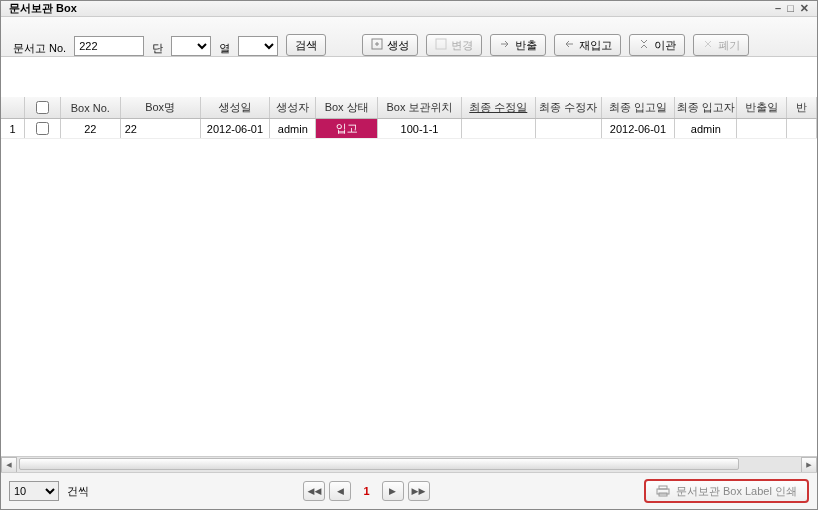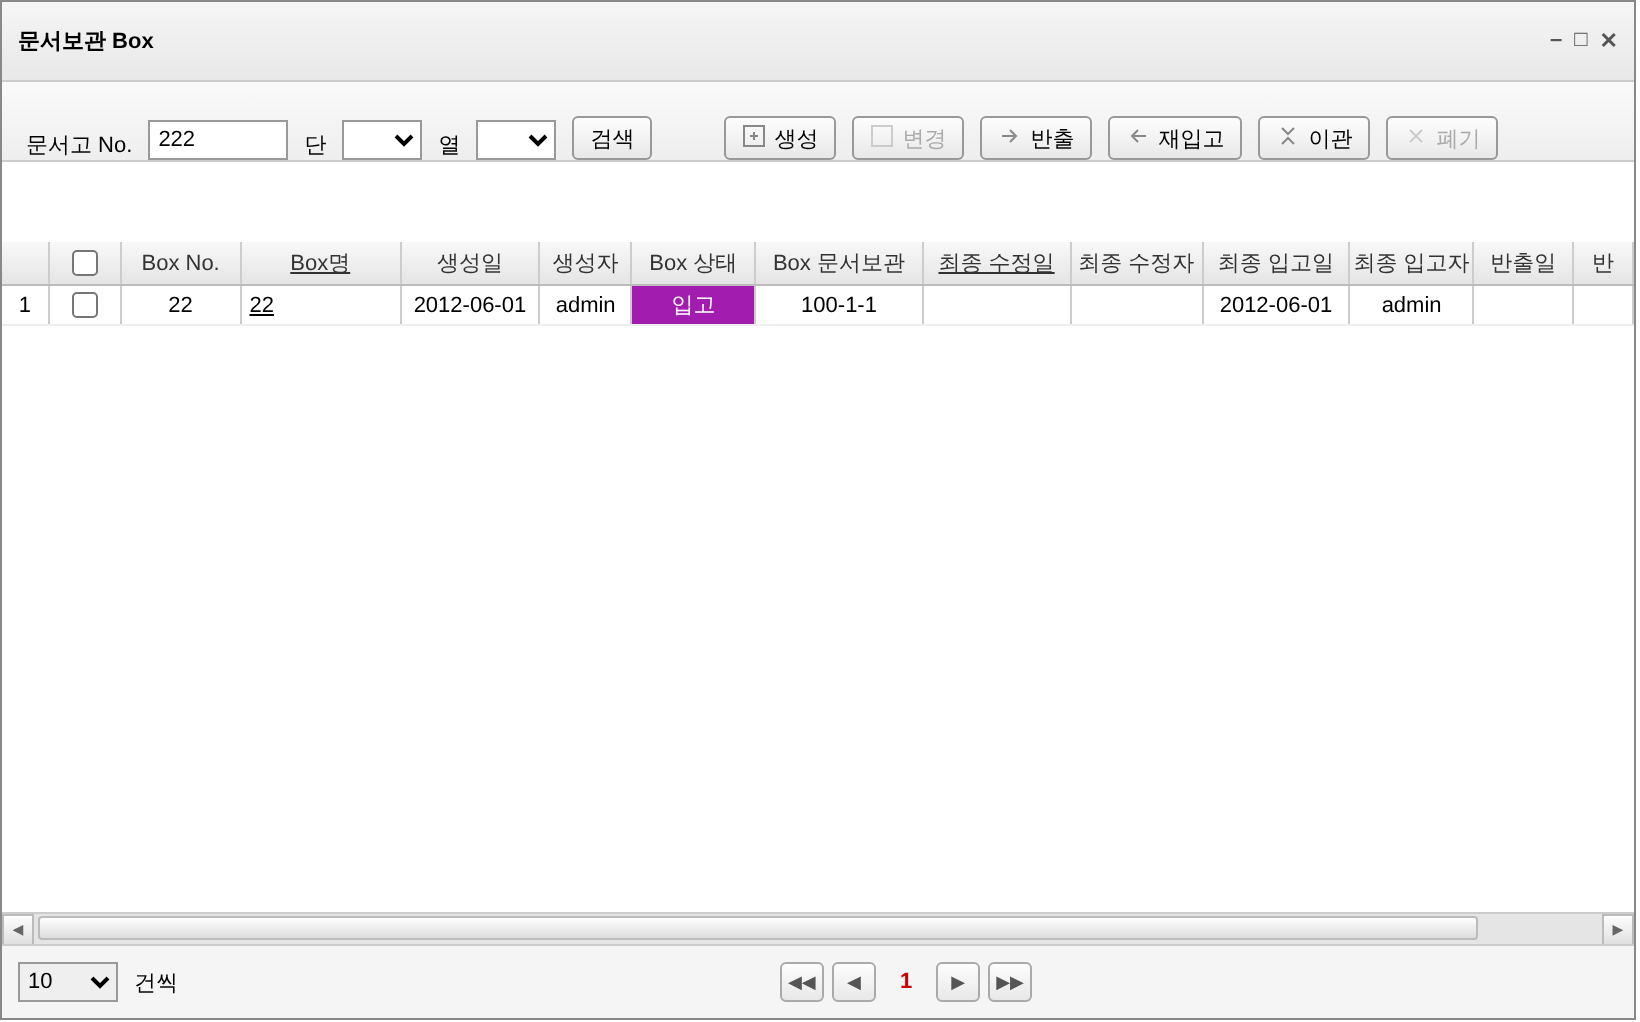--- a/index.html
+++ b/index.html
@@ -1,20 +1,20 @@
 <!DOCTYPE html>
 <html><head>
   <meta charset="utf-8">
   <style>
     * { box-sizing: border-box; margin: 0; padding: 0; }
     body { font-family: "Malgun Gothic", Arial, sans-serif; font-size: 11px; background: #fff; width: 820px; height: 511px; overflow: hidden; }
     
     .window { width: 818px; height: 510px; border: 1px solid #888; background: #fff; display: flex; flex-direction: column; }
     
-    .title-bar { height: 40px; background: linear-gradient(#f5f5f5, #e8e8e8); border-bottom: 1px solid #ccc; display: flex; align-items: center; padding: 6px 8px; font-weight: bold; font-size: 11px; }
+    .title-bar { height: 16px; background: linear-gradient(#f5f5f5, #e8e8e8); border-bottom: 1px solid #ccc; display: flex; align-items: center; padding: 6px 8px; font-weight: bold; font-size: 11px; }
     .title-bar .title-text { flex: 1; }
     .title-bar .win-controls { display: flex; gap: 6px; }
     .win-controls span { cursor: pointer; font-family: Arial; color: #555; font-size: 11px; }
     
     .toolbar { height: 40px; background: linear-gradient(#fafafa, #eee); border-bottom: 1px solid #ccc; display: flex; align-items: flex-end; padding: 0 12px; gap: 8px; }
     .toolbar .lbl { font-size: 11px; }
     .toolbar input.txt { height: 20px; border: 1px solid #999; padding: 0 4px; font-size: 11px; }
     .toolbar select { height: 20px; border: 1px solid #999; background: #fff; font-size: 11px; }
     .tbtn { height: 22px; padding: 0 8px; background: linear-gradient(#fdfdfd,#e8e8e8); border: 1px solid #999; border-radius: 3px; font-size: 11px; cursor: pointer; display: inline-flex; align-items: center; gap: 4px; }
     .tbtn.disabled { color: #aaa; }
@@ -24,32 +24,32 @@
     .grid-wrap { flex: 1; display: flex; flex-direction: column; overflow: hidden; border-bottom: 1px solid #ccc; margin-top: 40px; }
     .grid-header { display: flex; background: linear-gradient(#f8f8f8,#e5e5e5); border-bottom: 1px solid #bbb; height: 22px; }
     .grid-body { flex: 1; overflow: auto; background: #fff; }
     .grid-row { display: flex; height: 20px; align-items: center; border-bottom: 1px solid #eee; }
     .gc { border-right: 1px solid #ccc; height: 100%; display: flex; align-items: center; justify-content: center; font-size: 11px; padding: 0 2px; overflow: hidden; white-space: nowrap; }
     .gc.hdr { font-weight: normal; color: #333; justify-content: center; cursor: pointer; }
     .gc input[type=checkbox] { width: 13px; height: 13px; }
     .c-rownum { width: 24px; }
     .c-chk { width: 36px; }
     .c-boxno { width: 60px; }
-    .c-boxname { width: 80px; text-decoration: underline; }
+    .c-boxname { width: 80px; }
     .c-gendate { width: 70px; }
     .c-genby { width: 46px; }
     .c-status { width: 62px; }
     .c-loc { width: 84px; }
     .c-moddate { width: 74px; text-decoration: underline; }
     .c-modby { width: 66px; }
     .c-indate { width: 74px; }
     .c-inby { width: 62px; }
     .c-outdate { width: 50px; }
     .c-last { width: 30px; }
-    .status-badge { background: #a21caf; color: #fff; width: 100%; height: 100%; display: flex; align-items: center; justify-content: center; }
+    .status-badge { background: #be185d; color: #fff; width: 100%; height: 100%; display: flex; align-items: center; justify-content: center; }
     
     .hscroll { height: 16px; background: #efefef; border-top: 1px solid #ccc; display: flex; align-items: center; }
     .hscroll .track { flex: 1; background: #e5e5e5; height: 100%; position: relative; }
     .hscroll .thumb { position: absolute; left: 2px; width: 720px; height: 12px; top: 1px; background: linear-gradient(#fff,#ddd); border: 1px solid #bbb; border-radius: 2px; }
     .hscroll .arr { width: 16px; height: 16px; display: flex; align-items: center; justify-content: center; background: linear-gradient(#fdfdfd,#e0e0e0); border: 1px solid #bbb; font-size: 7px; color: #666; cursor: pointer; }
     
     .footer { height: 36px; background: #f5f5f5; display: flex; align-items: center; padding: 16px 8px; gap: 8px; }
     .footer select { height: 20px; border: 1px solid #999; width: 50px; font-size: 11px; }
     .footer .lbl { font-size: 11px; }
     .pager { display: flex; align-items: center; gap: 4px; margin: 0 auto; }
@@ -127,21 +127,21 @@
     <div class="grid-header">
       <div class="gc hdr c-rownum"></div>
       <div class="gc hdr c-chk">
           <input type="checkbox" style="">
         </div>
       <div class="gc hdr c-boxno">Box No.</div>
       <div class="gc hdr c-boxname">Box명</div>
       <div class="gc hdr c-gendate">생성일</div>
       <div class="gc hdr c-genby">생성자</div>
       <div class="gc hdr c-status">Box 상태</div>
-      <div class="gc hdr c-loc">Box 문서보관</div>
+      <div class="gc hdr c-loc">Box 보관위치</div>
       <div class="gc hdr c-moddate">최종 수정일</div>
       <div class="gc hdr c-modby">최종 수정자</div>
       <div class="gc hdr c-indate">최종 입고일</div>
       <div class="gc hdr c-inby">최종 입고자</div>
       <div class="gc hdr c-outdate">반출일</div>
       <div class="gc hdr c-last">반</div>
     </div>
     <div class="grid-body">
       <div class="grid-row">
         <div class="gc c-rownum">1</div>
@@ -188,15 +188,25 @@
       </div>
       <span class="pnum">1</span>
       <div class="pbtn">
         <span>▶</span>
       </div>
       <div class="pbtn">
         <span>▶▶</span>
       </div>
     </div>
 
+    <button class="print-btn">
+      <span>
+          <svg width="14" height="12" viewBox="0 0 14 12">
+            <rect x="3" y="1" width="8" height="3" fill="none" stroke="#999"></rect>
+            <rect x="1" y="4" width="12" height="5" fill="none" stroke="#999"></rect>
+            <rect x="3" y="8" width="8" height="3" fill="none" stroke="#999"></rect>
+          </svg>
+        </span>
+      <span>문서보관 Box Label 인쇄</span>
+    </button>
   </div>
 
 </div>
 
 </body></html>

